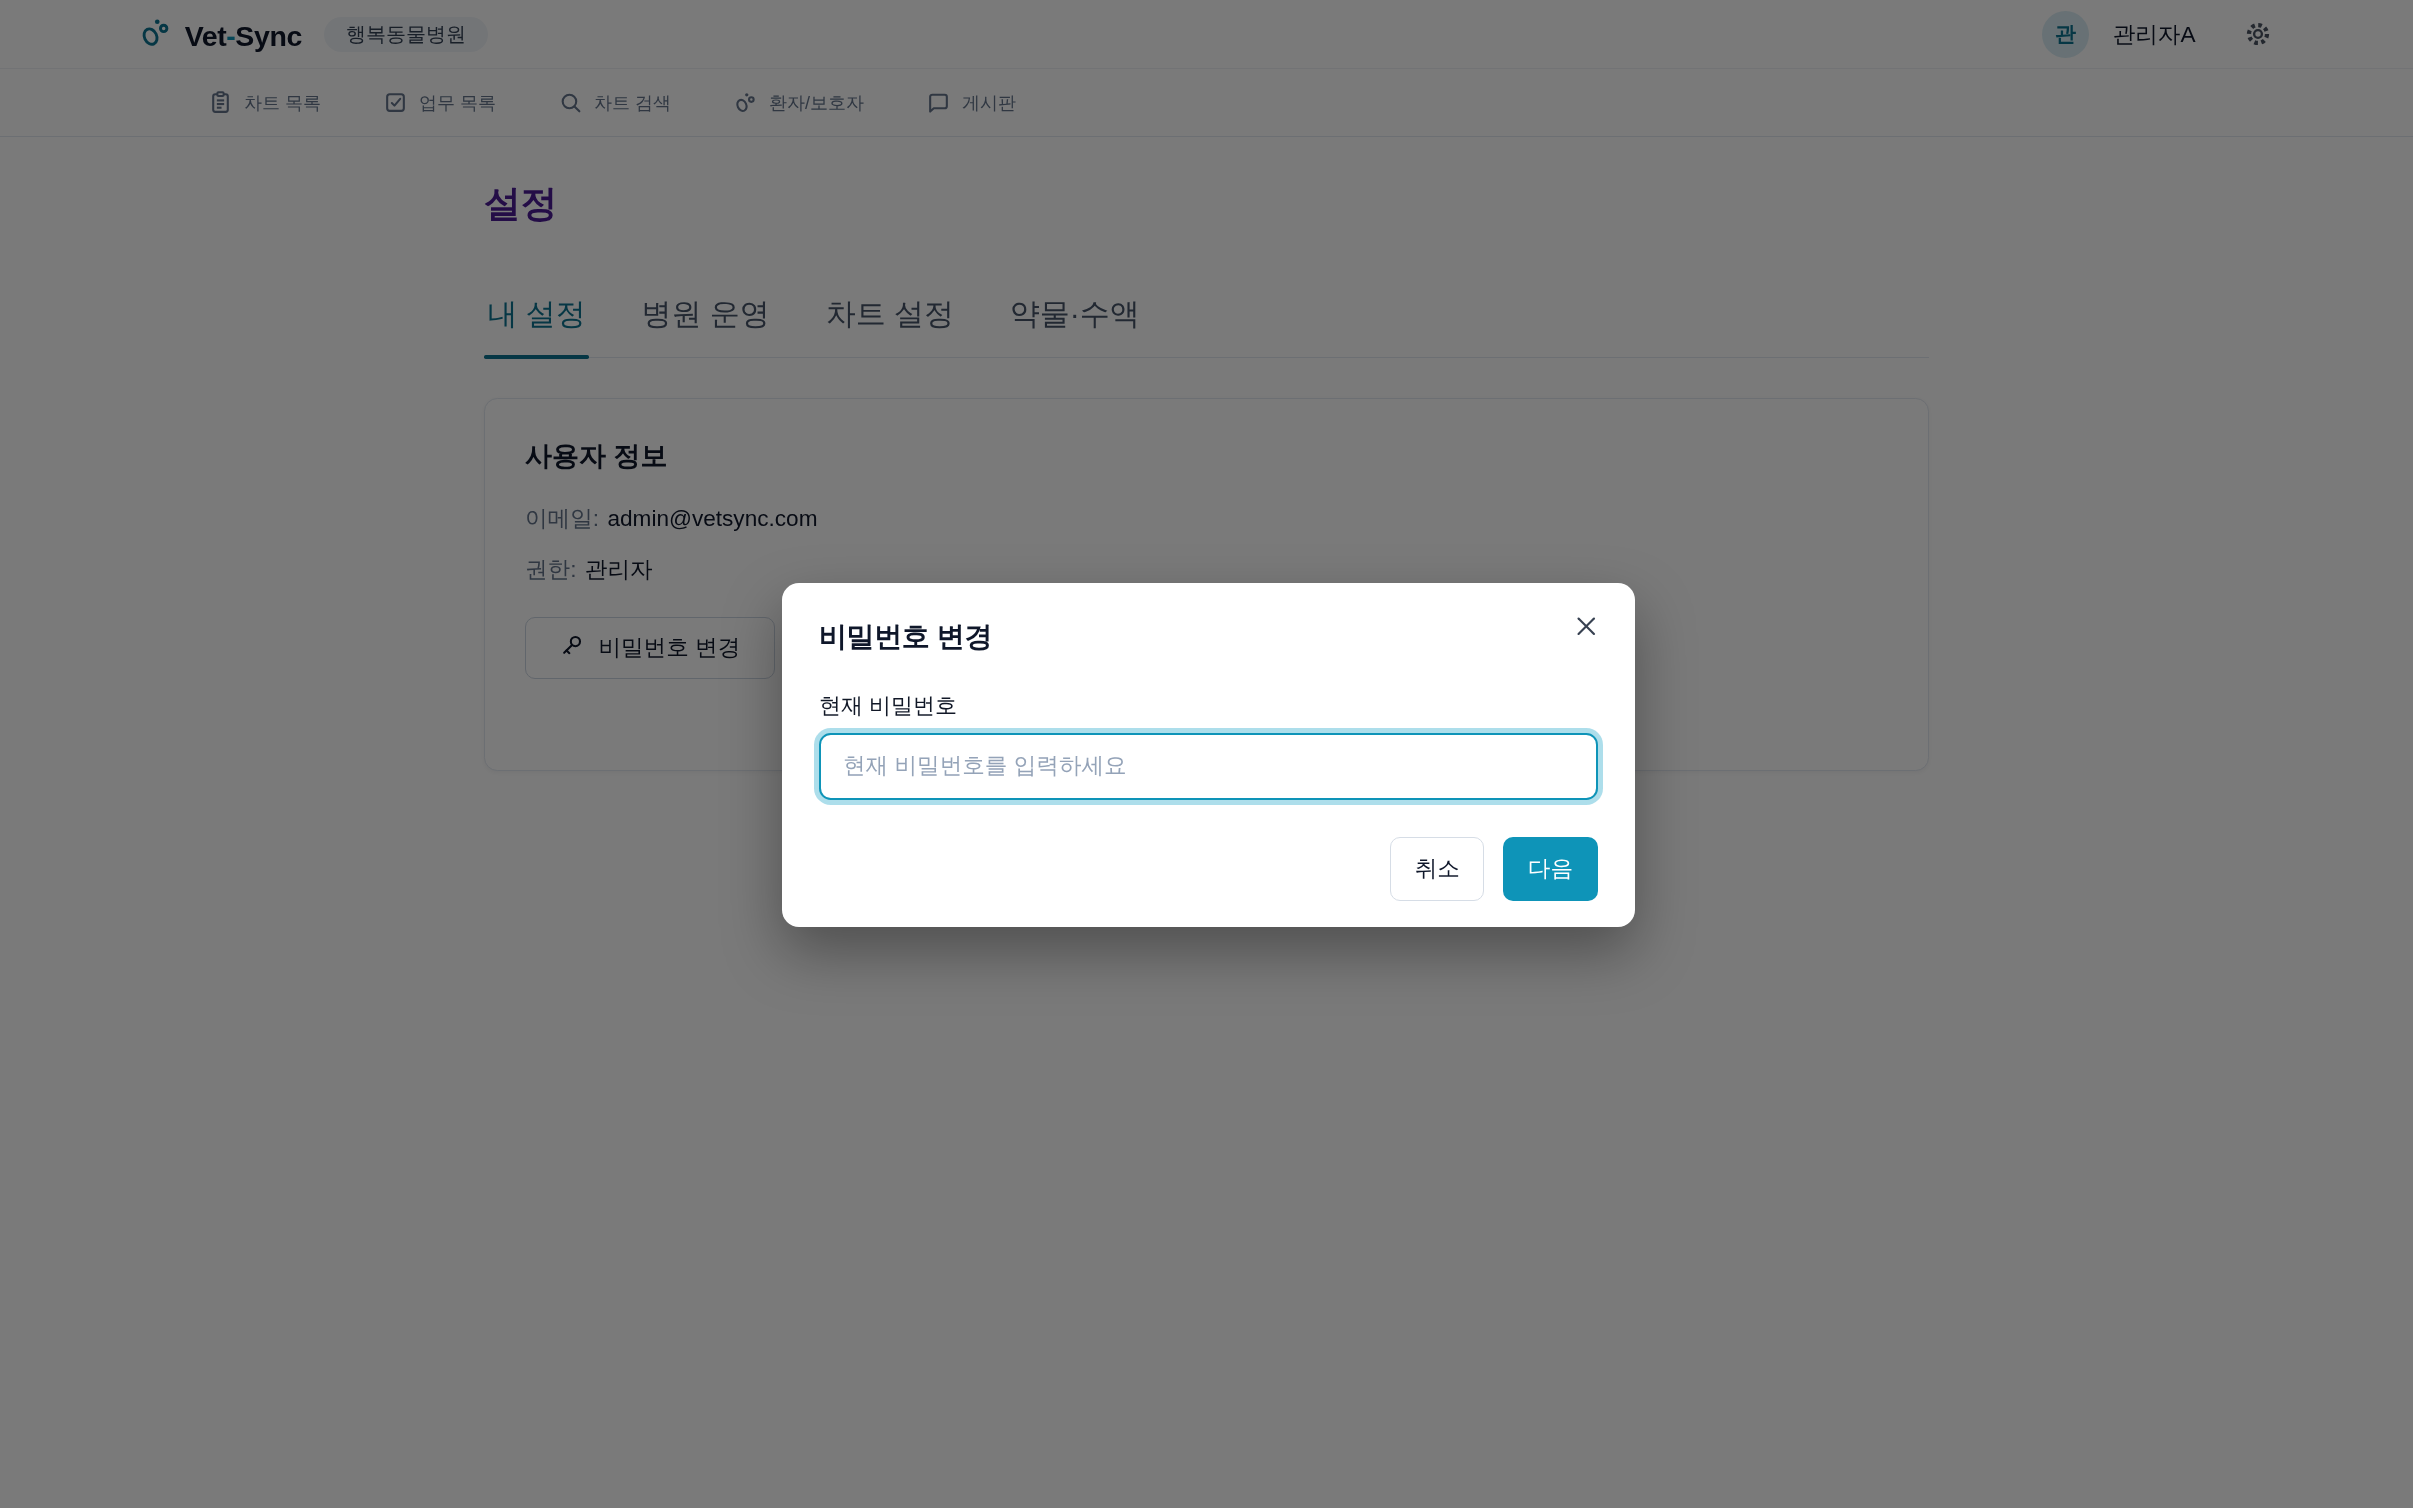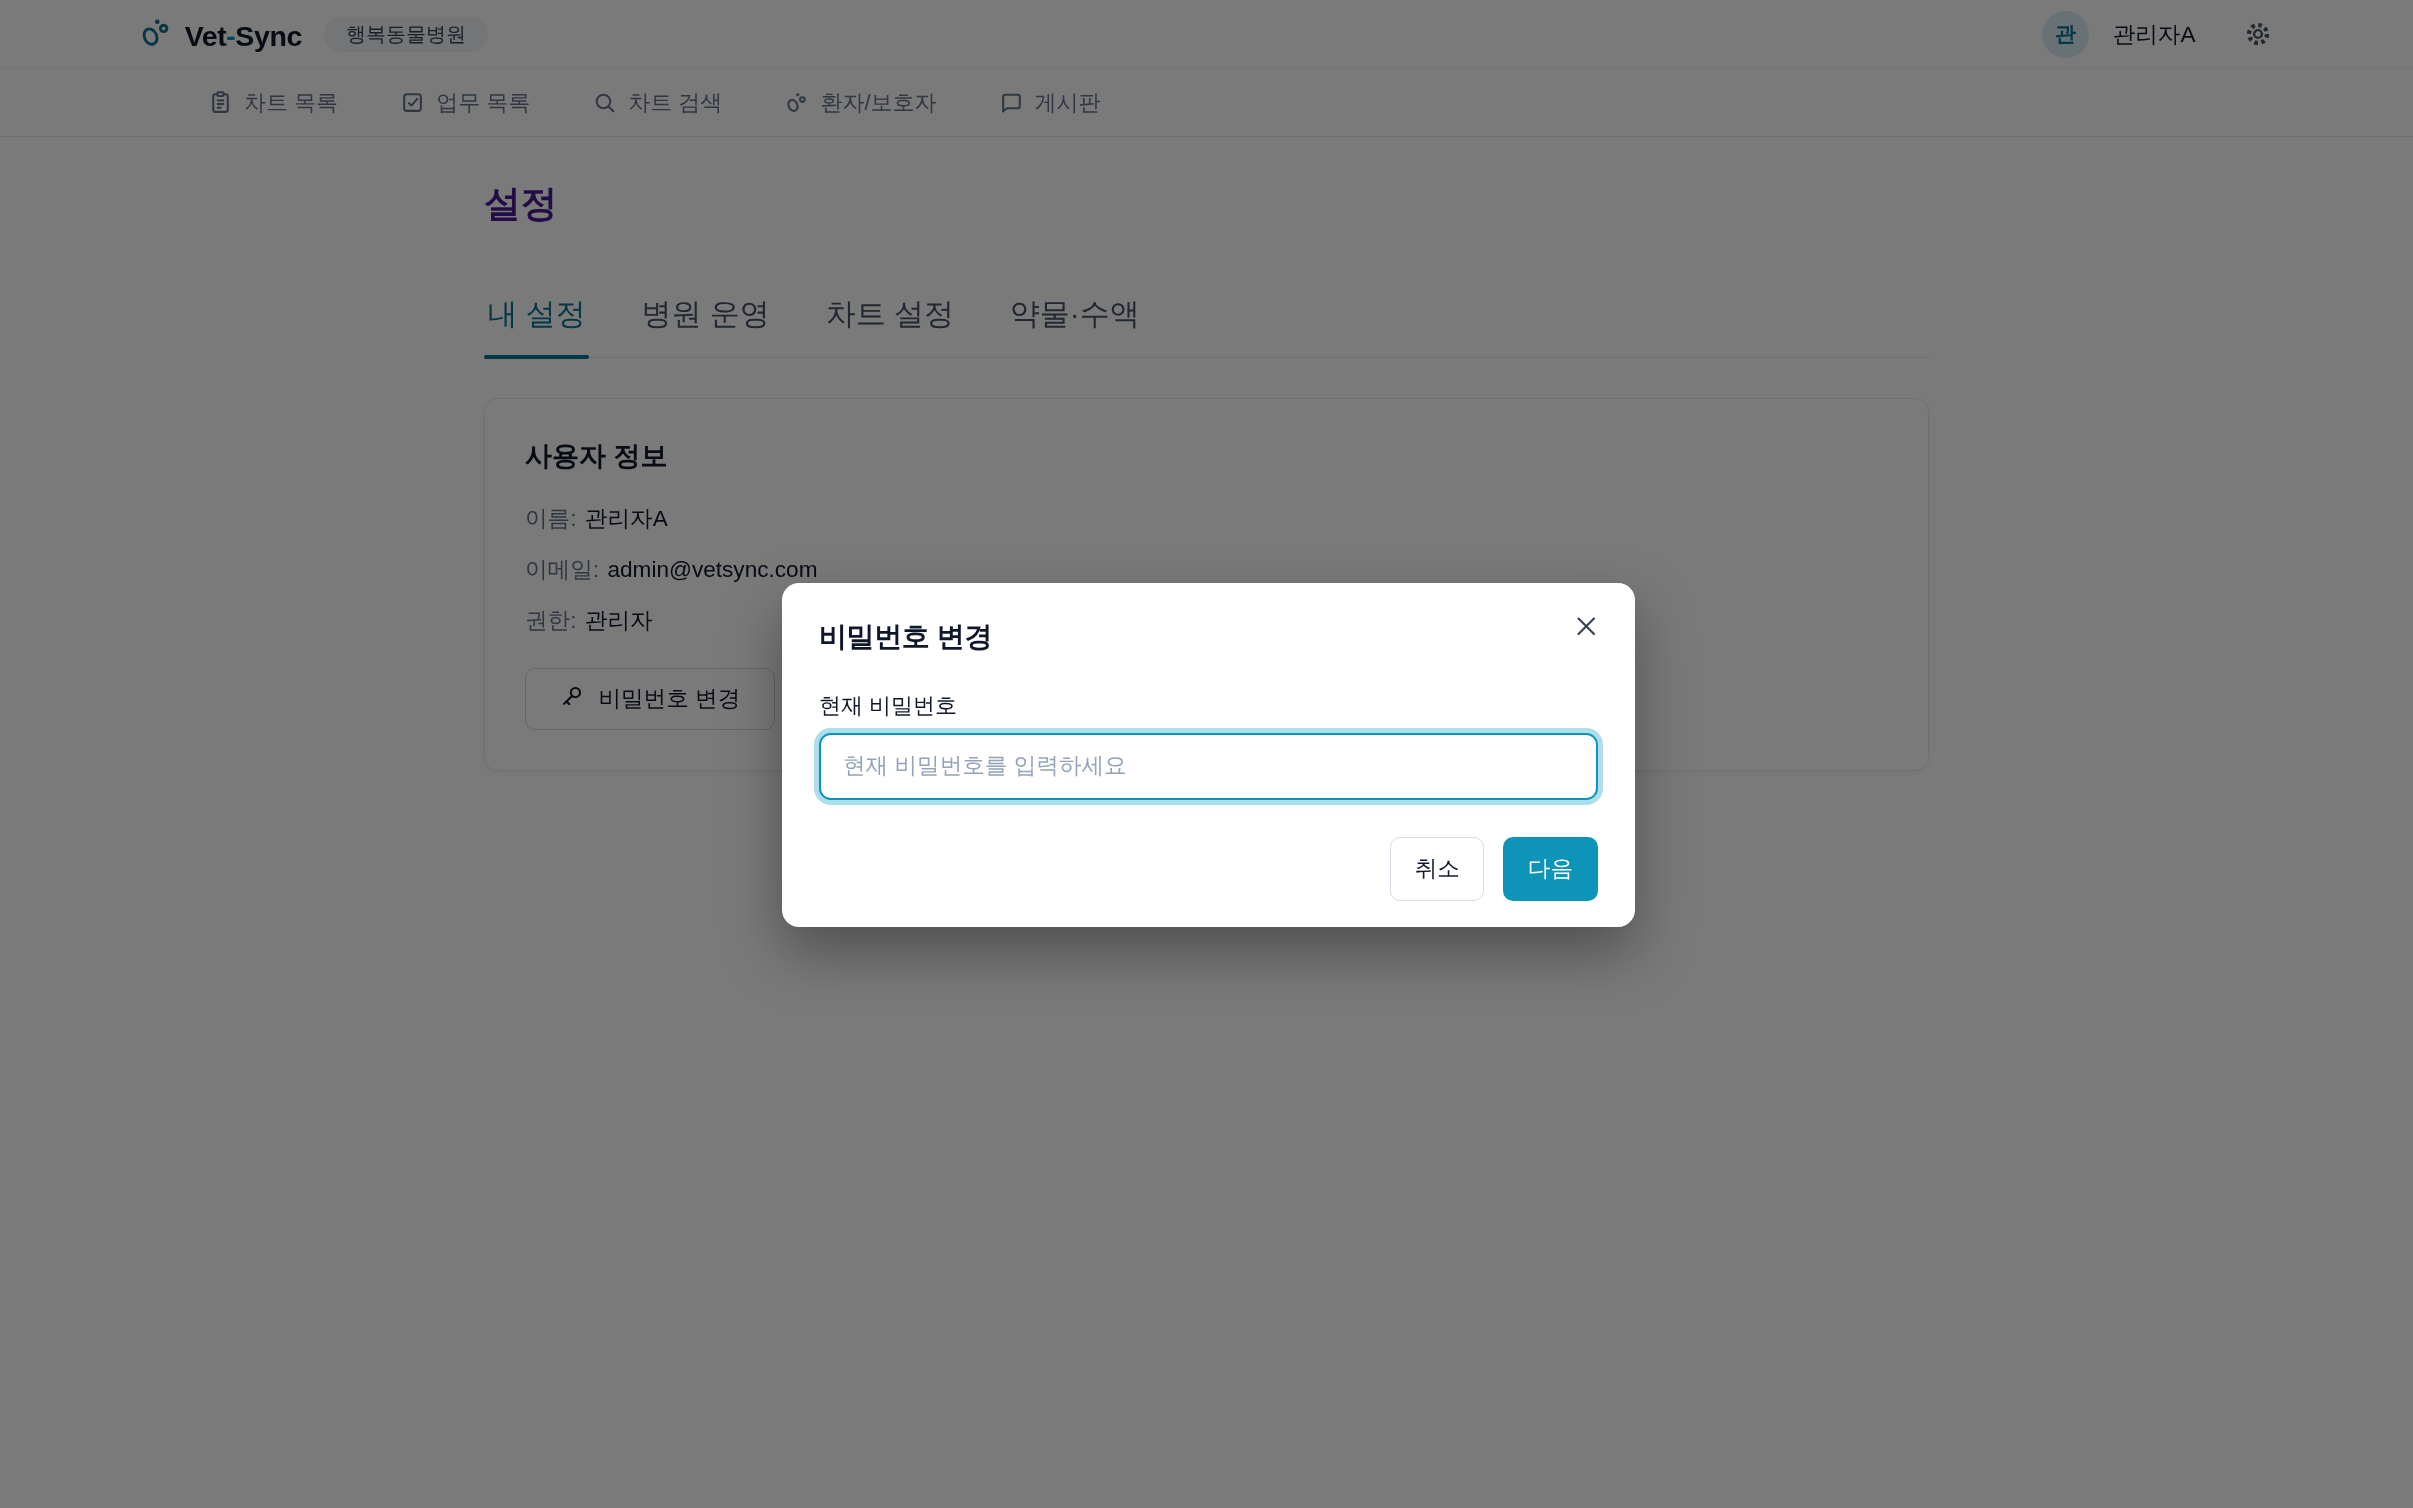--- a/index.html
+++ b/index.html
@@ -18,21 +18,21 @@
   .topbar-spacer { flex:1; }
   .avatar { width:47px; height:47px; border-radius:50%; background:#d9edf4; color:#0e7490;
     font-size:21px; font-weight:bold; display:flex; align-items:center; justify-content:center; }
   .user-name { font-size:22.6px; color:#0f172a; margin-left:1.7px; }
   .gear-btn { margin-left:23.5px; width:34px; height:34px; display:flex; align-items:center; justify-content:center; cursor:pointer; }
 
   
   .navbar { position:absolute; top:69px; left:0; width:2413px; height:68px;
     display:flex; align-items:center; padding-left:208px; gap:62px; background:#ffffff;
     border-bottom:1.7px solid #e2e8f0; }
-  .nav-item { display:flex; align-items:center; gap:11px; color:#64748b; font-size:22px; cursor:pointer; }
+  .nav-item { display:flex; align-items:center; gap:11px; color:#64748b; font-size:18px; cursor:pointer; }
   .nav-item svg { display:block; }
 
   
   .main { position:absolute; top:137px; left:484px; width:1445px; }
   .page-title { margin-top:42px; font-size:37px; font-weight:bold; color:#4c1d95; letter-spacing:-0.4px; }
   .tabs { margin-top:49px; display:flex; gap:49px; border-bottom:1.7px solid #e2e8f0; }
   .tab { font-size:30px; color:#475569; padding:0 3.4px 22px 3.4px; cursor:pointer; position:relative;margin-top:16px; }
   .tab.active { color:#0e7490; font-weight:500; }
   .tab.active::after { content:""; position:absolute; left:0; right:0; bottom:-1.7px; height:4.2px; background:#0e7490; border-radius:1.7px; }
 
@@ -153,23 +153,20 @@
   <div class="tabs">
     <div class="tab active">내 설정</div>
     <div class="tab">병원 운영</div>
     <div class="tab">차트 설정</div>
     <div class="tab">약물·수액</div>
   </div>
 
   <section class="card">
     <h2 class="card-title">사용자 정보</h2>
     <div class="info-rows">
-      <div class="info-row">
-        <span class="lbl">이름:</span><span class="val">관리자A</span>
-      </div>
       <div class="info-row">
         <span class="lbl">이메일:</span><span class="val">admin@vetsync.com</span>
       </div>
       <div class="info-row">
         <span class="lbl">권한:</span><span class="val">관리자</span>
       </div>
     </div>
     <div class="card-actions">
       <button class="pw-change-btn">
         <span>

